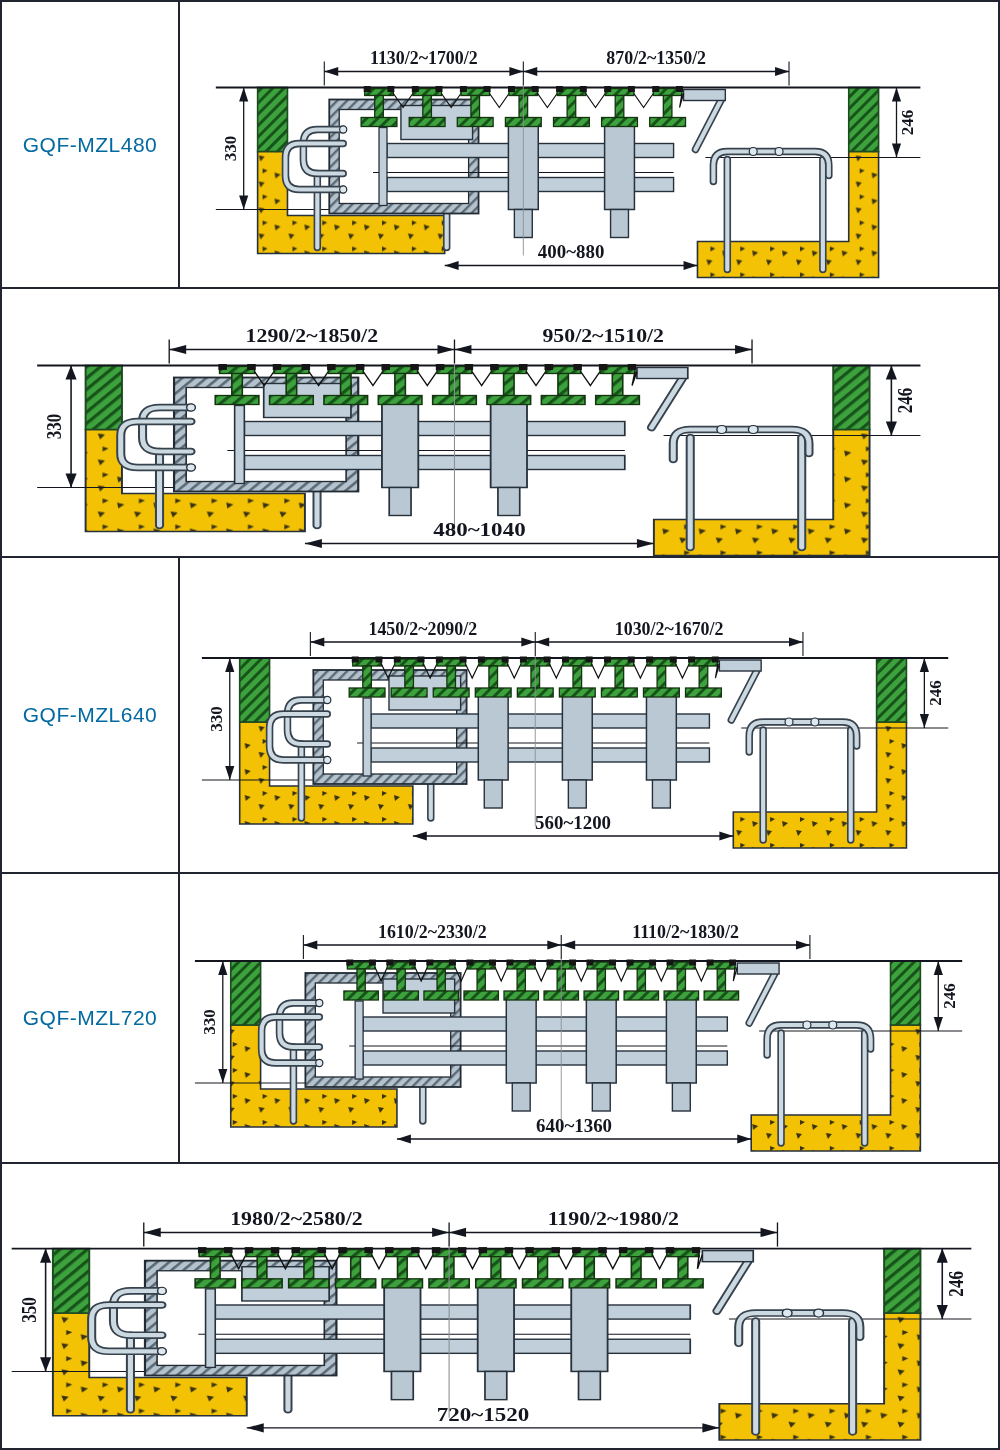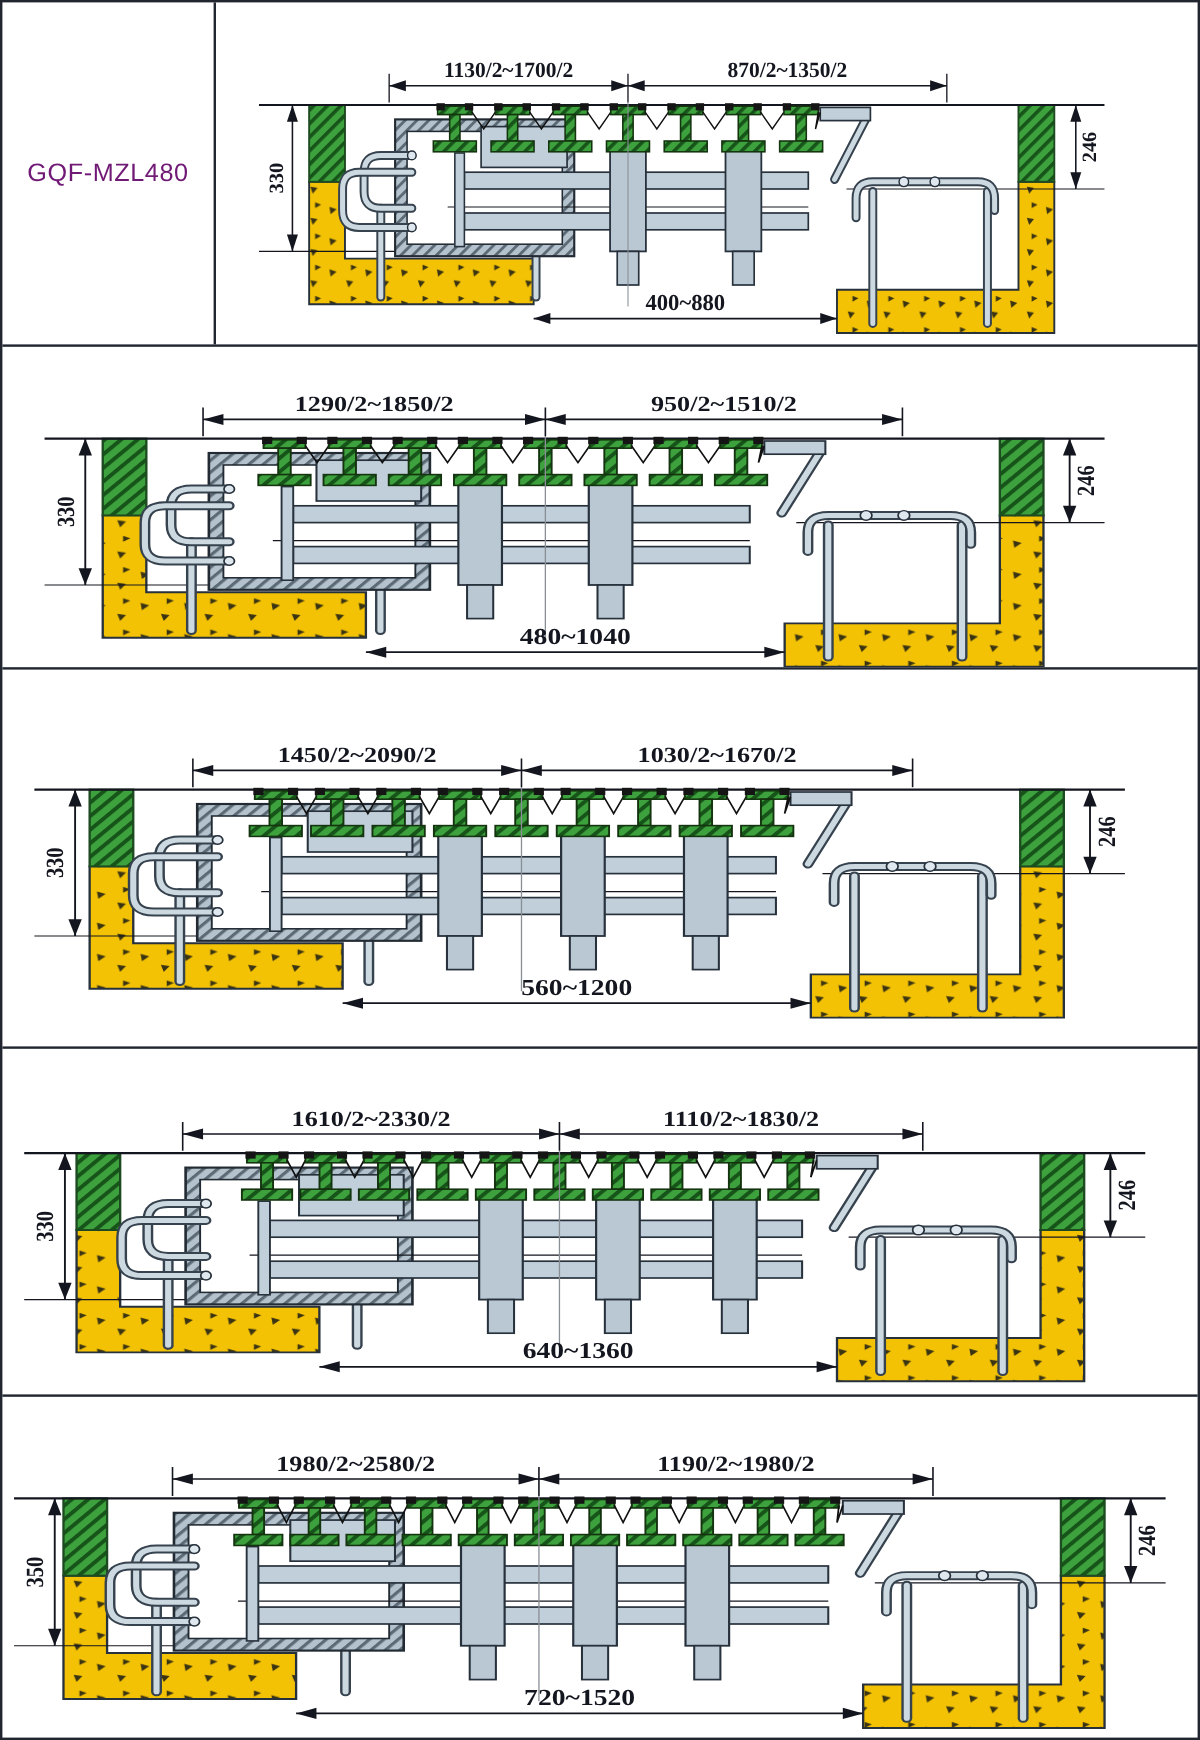--- a/index.html
+++ b/index.html
@@ -11,21 +11,21 @@
   .spec-row{display:flex;box-sizing:border-box;border-bottom:2px solid #20252f;}
   .spec-row:last-child{border-bottom:none;}
   .spec-row:nth-child(1){height:287px;}
   .spec-row:nth-child(2){height:269px;}
   .spec-row:nth-child(3){height:316px;}
   .spec-row:nth-child(4){height:290px;}
   .spec-row:nth-child(5){height:284px;}
   .label-cell{
     width:178px;flex:0 0 178px;box-sizing:border-box;border-right:2px solid #20252f;
     display:flex;align-items:center;justify-content:center;
-    font-size:21px;letter-spacing:.5px;color:#701a75;
+    font-size:21px;letter-spacing:.5px;color:#0369a1;
   }
   .diagram-cell{flex:1 1 auto;position:relative;overflow:hidden;}
   .diagram-cell svg{display:block;width:100%;height:100%;}
 </style>
 </head>
 <body>
 
 <div class="spec-table">
   <div class="spec-row">
     <div class="label-cell">GQF-MZL480</div>
@@ -284,20 +284,21 @@
             <text transform="translate(751,113) rotate(-90)" text-anchor="middle" font-family="Liberation Serif, DejaVu Serif, serif" font-weight="700" font-size="17" fill="#14161f">246</text>
             <line x1="250" y1="256" x2="538" y2="256" stroke="#14161f" stroke-width="1.4"></line>
             <path d="M0,0 L-14,4.6 L-14,-4.6 z" transform="translate(250,256) rotate(180)" fill="#14161f"></path>
             <path d="M0,0 L-14,4.6 L-14,-4.6 z" transform="translate(538,256) rotate(0)" fill="#14161f"></path>
             <text x="394" y="249" text-anchor="middle" font-family="Liberation Serif, DejaVu Serif, serif" font-weight="700" font-size="19" fill="#14161f">480~1040</text>
           </g>
         </svg>
     </div>
   </div>
   <div class="spec-row">
+    <div class="label-cell">GQF-MZL640</div>
     <div class="diagram-cell">
       <svg preserveAspectRatio="none" viewBox="0 0 822 314">
           <defs>
     <pattern id="gh2" width="8" height="8" patternUnits="userSpaceOnUse" patternTransform="rotate(45)">
               <rect width="8" height="8" fill="#3da23d"></rect>
               <rect width="3" height="8" fill="#17541a"></rect>
             </pattern>
     <pattern id="sh2" width="7" height="7" patternUnits="userSpaceOnUse" patternTransform="rotate(45)">
               <rect width="7" height="7" fill="#b3c2cd"></rect>
               <rect width="2.4" height="7" fill="#5c6a76"></rect>
@@ -426,20 +427,21 @@
             <text transform="translate(765,113) rotate(-90)" text-anchor="middle" font-family="Liberation Serif, DejaVu Serif, serif" font-weight="700" font-size="17" fill="#14161f">246</text>
             <line x1="234" y1="256" x2="556" y2="256" stroke="#14161f" stroke-width="1.4"></line>
             <path d="M0,0 L-14,4.6 L-14,-4.6 z" transform="translate(234,256) rotate(180)" fill="#14161f"></path>
             <path d="M0,0 L-14,4.6 L-14,-4.6 z" transform="translate(556,256) rotate(0)" fill="#14161f"></path>
             <text x="395" y="249" text-anchor="middle" font-family="Liberation Serif, DejaVu Serif, serif" font-weight="700" font-size="19" fill="#14161f">560~1200</text>
           </g>
         </svg>
     </div>
   </div>
   <div class="spec-row">
+    <div class="label-cell">GQF-MZL720</div>
     <div class="diagram-cell">
       <svg preserveAspectRatio="none" viewBox="0 0 822 288">
           <defs>
     <pattern id="gh3" width="8" height="8" patternUnits="userSpaceOnUse" patternTransform="rotate(45)">
               <rect width="8" height="8" fill="#3da23d"></rect>
               <rect width="3" height="8" fill="#17541a"></rect>
             </pattern>
     <pattern id="sh3" width="7" height="7" patternUnits="userSpaceOnUse" patternTransform="rotate(45)">
               <rect width="7" height="7" fill="#b3c2cd"></rect>
               <rect width="2.4" height="7" fill="#5c6a76"></rect>

